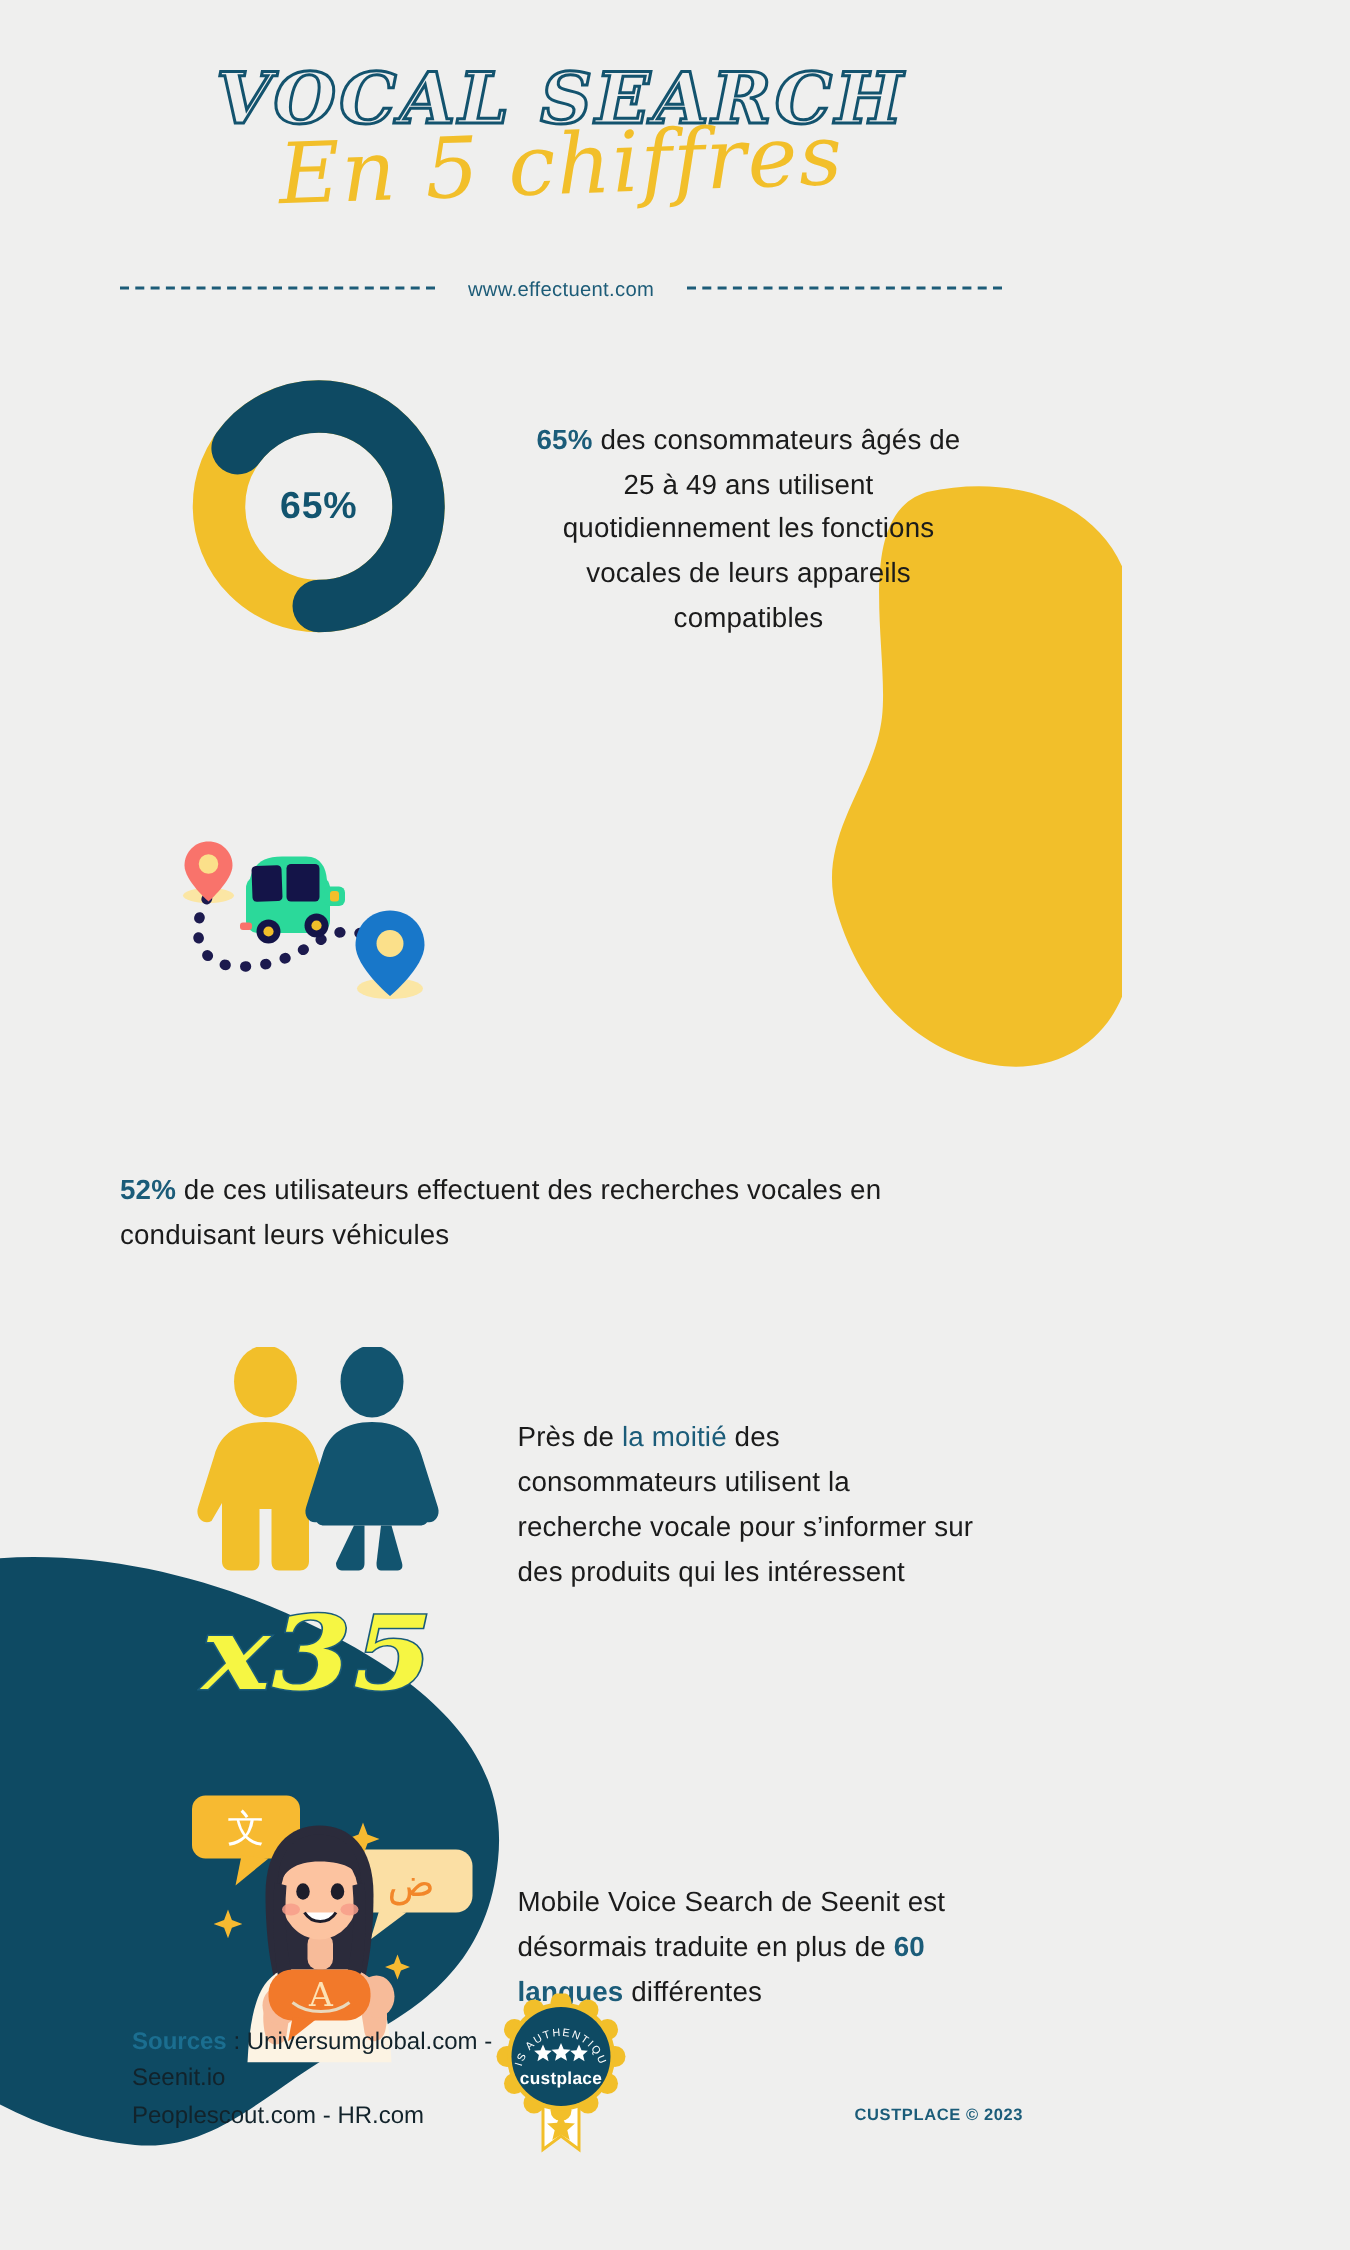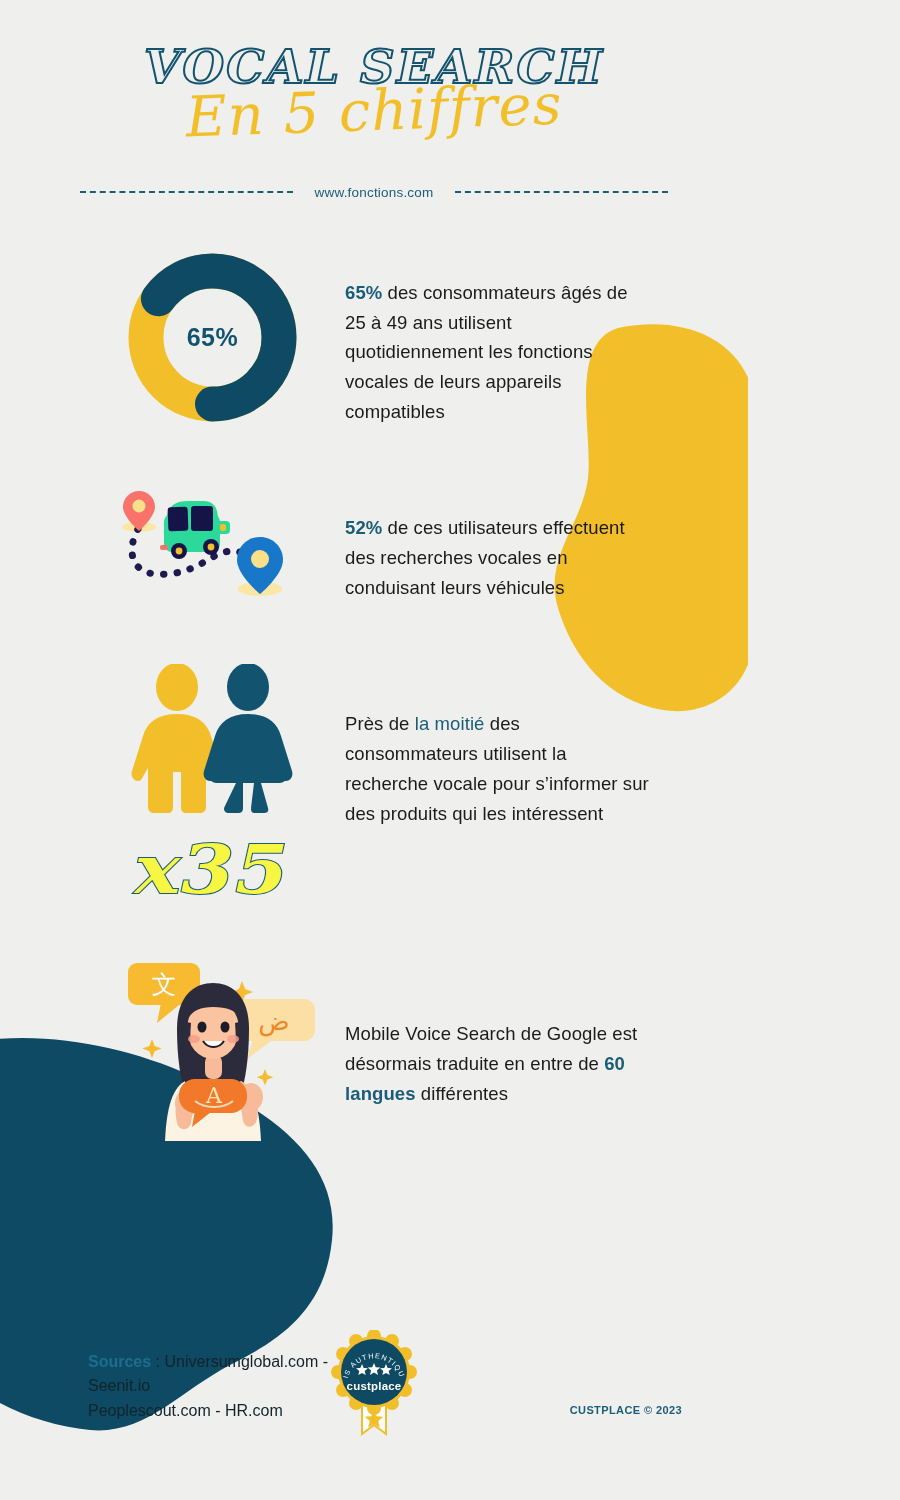--- a/index.html
+++ b/index.html
@@ -77,22 +77,22 @@
     font-size:18.5px;
     line-height:1.62;
     color:#1b1b1b;
     letter-spacing:.1px;
     padding-top:4px;
   }
   .hl { color:#1b5c79; font-weight:700; }
   .hl-reg { color:#1b5c79; font-weight:400; }
 
   #row-1 { margin-top:50px; }
-  #row-1 .stat-text { padding-top:28px; }
-  #row-2 { margin-top:52px; }
+  #row-1 .stat-text { padding-top:28px;text-align:center; }
+  #row-2 { margin-top:52px;flex-direction:column; }
   #row-2 .stat-text { padding-top:34px; }
   #row-3 { margin-top:60px;justify-content:space-between; }
   #row-3 .stat-text { padding-top:45px; }
   #row-4 { }
   #row-4 .stat-text { padding-top:12px; }
   #row-5 { margin-top:42px; }
   #row-5 .stat-text { padding-top:68px; }
   #row-5 .stat-visual { width:265px; flex:0 0 265px; }
 
   
@@ -148,21 +148,21 @@
              C200 356 165 400 110 395 C40 388 -30 350 -60 290 Z" fill="#0e4a63"></path>
   </svg>
 
   <div id="header">
     <span id="title-main">VOCAL SEARCH</span>
     <span id="title-script">En 5 chiffres</span>
   </div>
 
   <div id="divider">
     <span class="dashline"></span>
-    <span id="site-url">www.fonctions.com</span>
+    <span id="site-url">www.effectuent.com</span>
     <span class="dashline"></span>
   </div>
 
   <div class="stat-row" id="row-1">
     <div class="stat-visual">
       <div id="donut-wrap">
         <svg viewBox="0 0 100 100" width="175" height="175">
           <circle cx="50" cy="50" r="38" fill="none" stroke="#f2bf2a" stroke-width="20"></circle>
           <circle id="donut-arc" cx="50" cy="50" r="38" fill="none" stroke="#0e4a63" stroke-width="20" stroke-linecap="round" transform="rotate(-90 50 50) scale(-1,1) translate(-100,0)" stroke-dasharray="155.19467708733578 238.76104167282426"></circle>
         </svg>
@@ -298,21 +298,21 @@
             <rect x="84" y="128" width="68" height="34" rx="16" fill="#f2792a"></rect>
             <path d="M100 160 L97 176 L116 161 Z" fill="#f2792a"></path>
             <text x="119" y="152" font-family="'DejaVu Serif', serif" font-size="22" fill="#fde2b5" text-anchor="middle">A</text>
           </g>
 
           <path d="M100 150 C110 158 128 158 138 150" fill="none" stroke="#e9d9bd" stroke-width="2"></path>
         </g>
       </svg>
     </div>
     <div class="stat-text">
-      <span>Mobile Voice Search de Google est désormais traduite en entre de </span><span class="hl">60 langues</span><span> différentes</span>
+      <span>Mobile Voice Search de Seenit est désormais traduite en plus de </span><span class="hl">60 langues</span><span> différentes</span>
     </div>
   </div>
 
   <div id="footer">
     <div id="sources">
       <span class="src-lbl">Sources</span><span> : Universumglobal.com - Seenit.io</span><br>
       <span>Peoplescout.com - HR.com</span>
     </div>
 
     <div id="badge-wrap">

